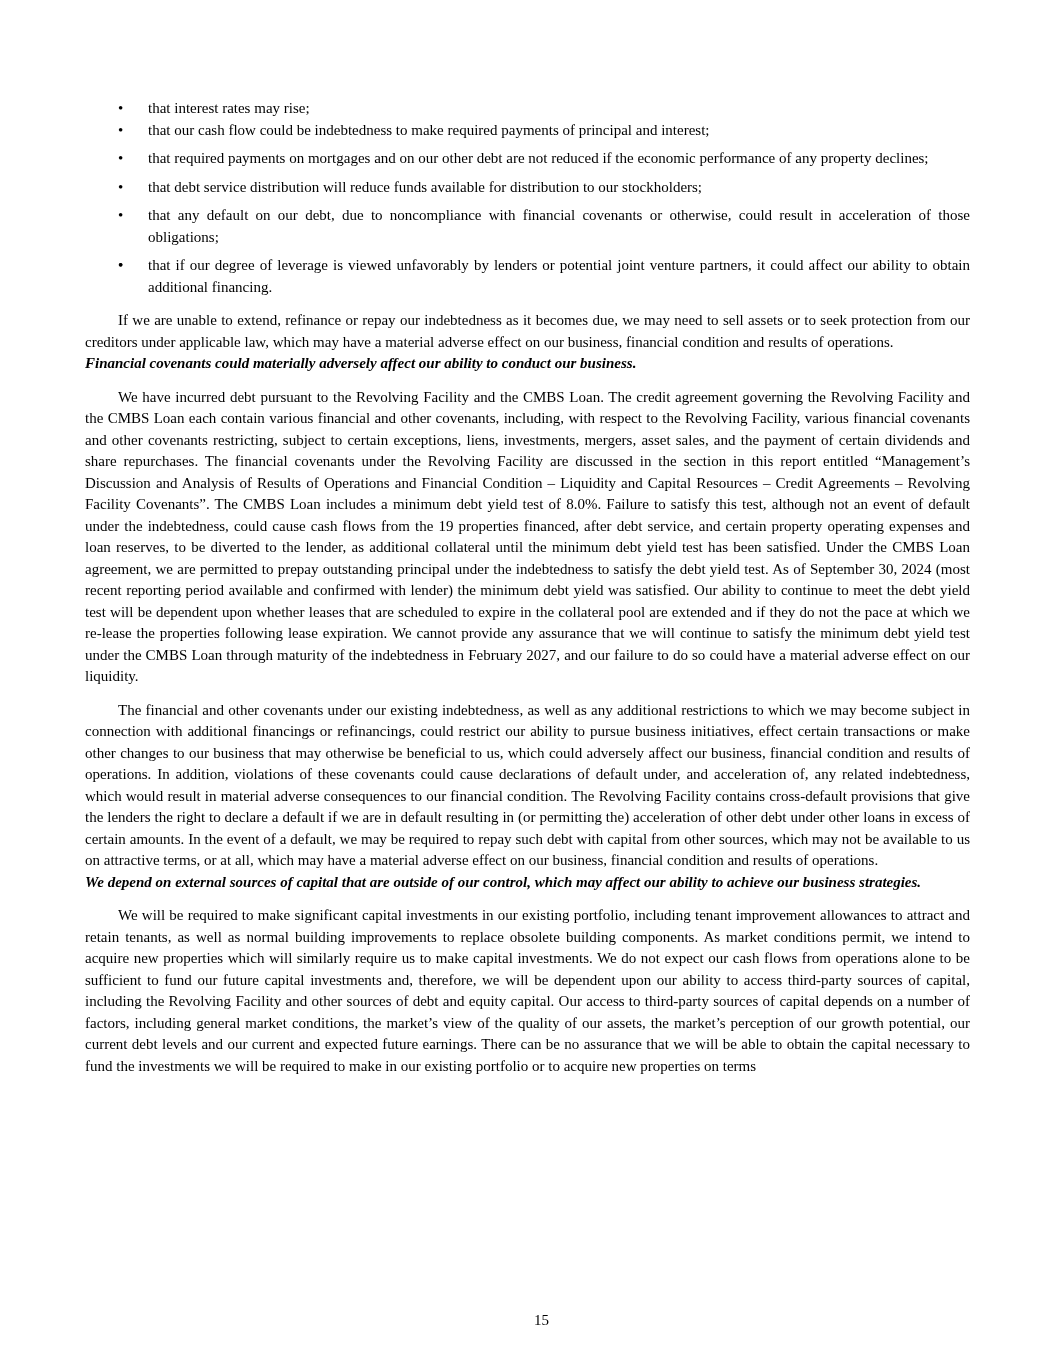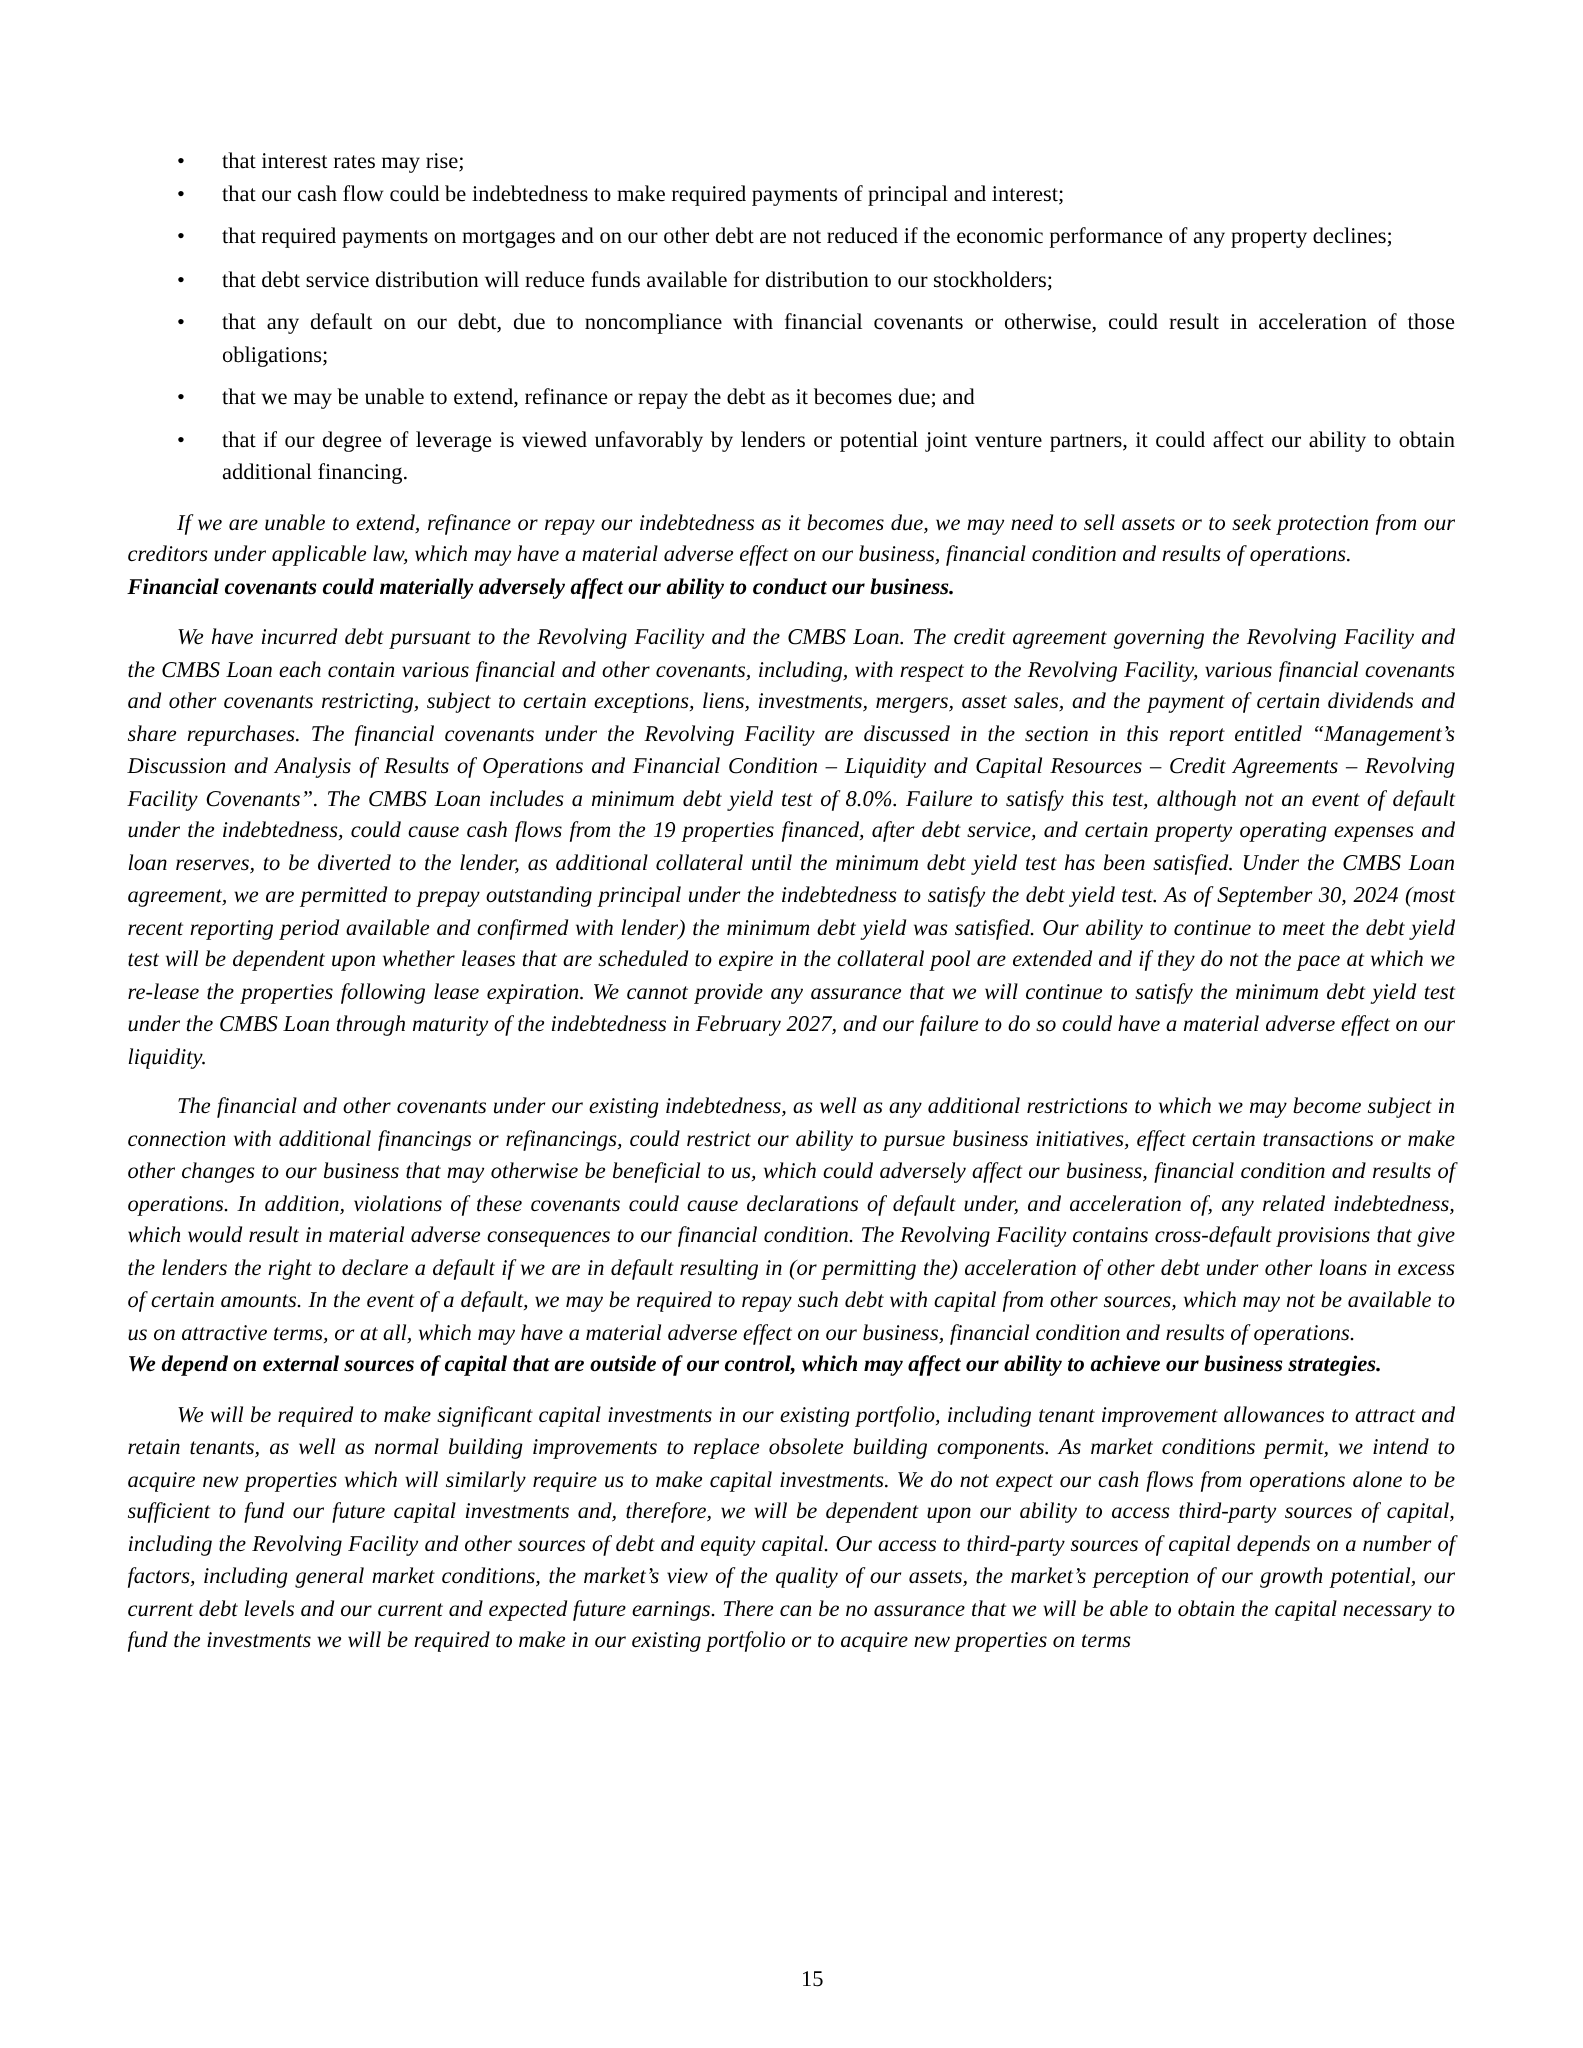--- a/index.html
+++ b/index.html
@@ -37,21 +37,20 @@
   }
   ul.bullet-list .marker {
     position: absolute;
     left: 33px;
     top: 0;
   }
   p.para {
     margin: 12px 0 0 0;
     text-indent: 33px;
     text-align: justify;
-    font-style: italic;
   }
   h2.heading {
     margin: 0 0 0 0;
     font-size: 15px;
     font-weight: bold;
     font-style: italic;
     text-align: justify;
     line-height: 21.5px;
   }
   .page-number {
@@ -84,21 +83,20 @@
     <li>
       <span class="marker">•</span>
       <span>that debt service distribution will reduce funds available for distribution to our stockholders;</span>
     </li>
     <li>
       <span class="marker">•</span>
       <span>that any default on our debt, due to noncompliance with financial covenants or otherwise, could result in acceleration of those obligations;</span>
     </li>
     <li>
       <span class="marker">•</span>
-      <span>that we may be unable to extend, refinance or repay the debt as it becomes due; and</span>
     </li>
     <li>
       <span class="marker">•</span>
       <span>that if our degree of leverage is viewed unfavorably by lenders or potential joint venture partners, it could affect our ability to obtain additional financing.</span>
     </li>
   </ul>
 
   <p class="para">If we are unable to extend, refinance or repay our indebtedness as it becomes due, we may need to sell assets or to seek protection from our creditors under applicable law, which may have a material adverse effect on our business, financial condition and results of operations.</p>
 
   <h2 class="heading">Financial covenants could materially adversely affect our ability to conduct our business.</h2>

